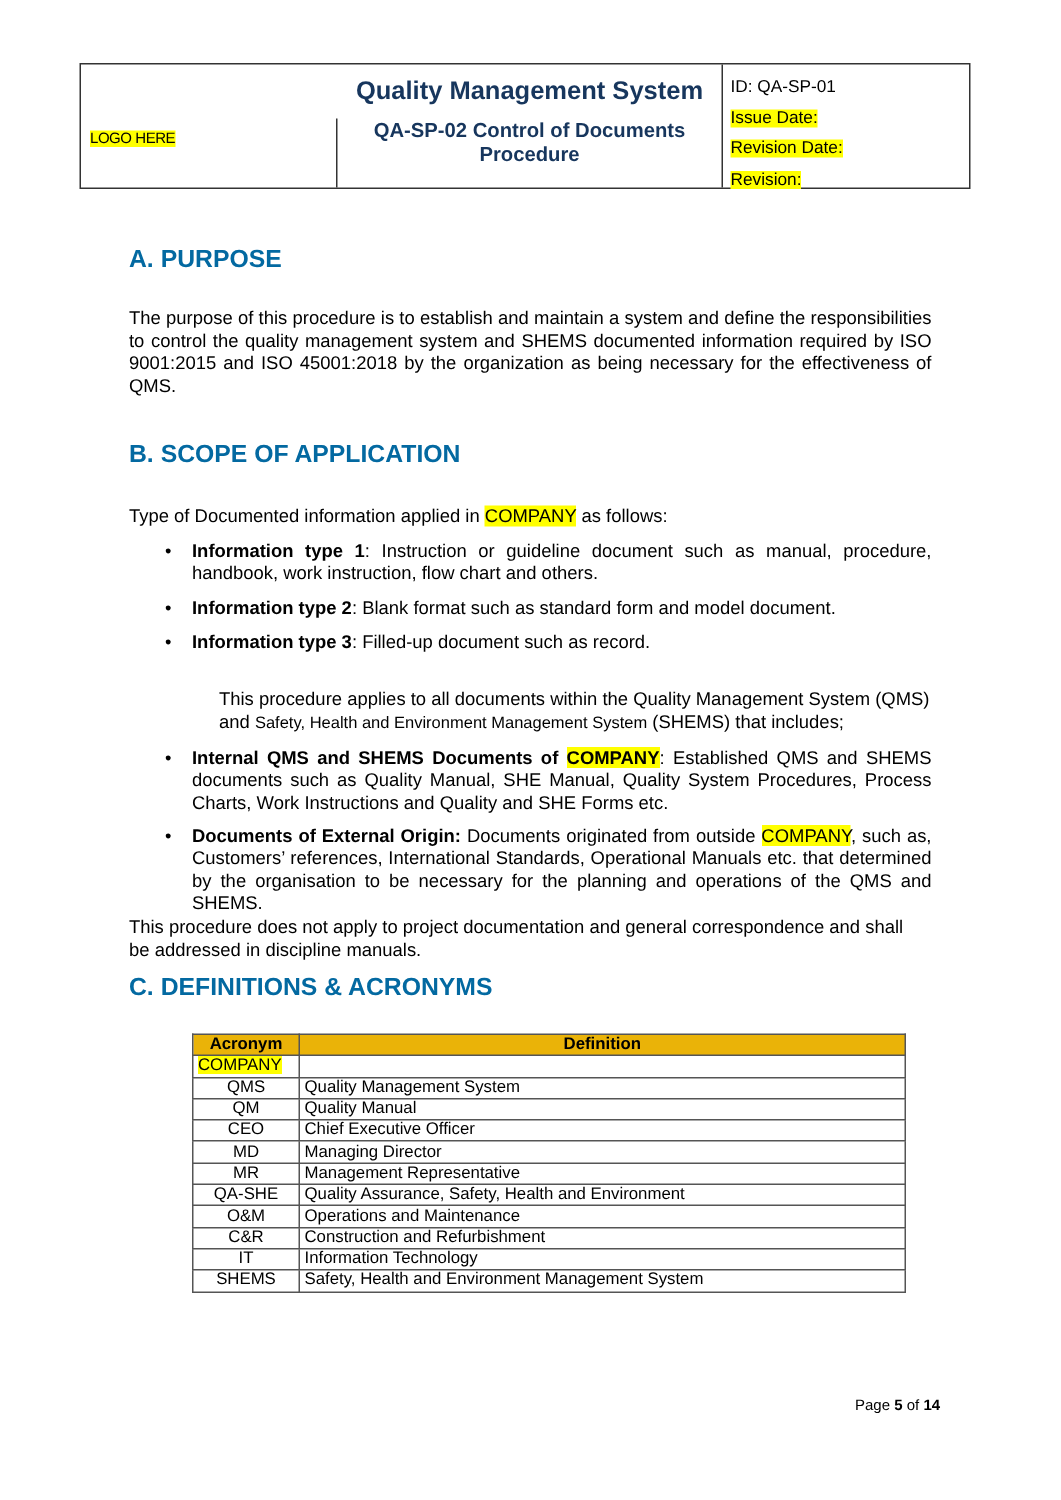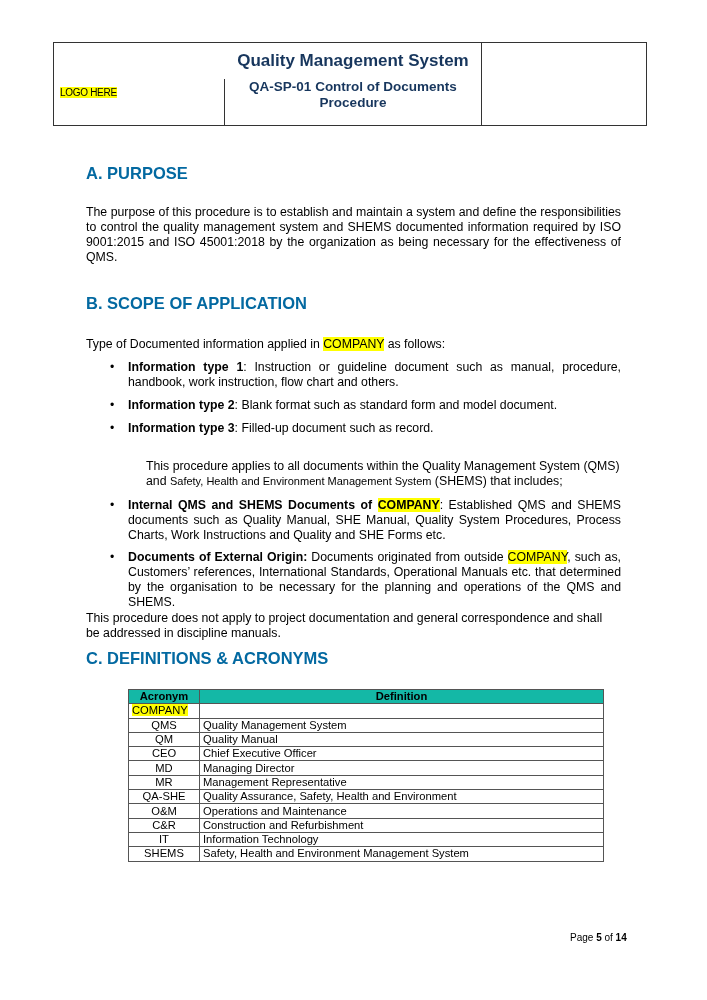--- a/index.html
+++ b/index.html
@@ -27,37 +27,43 @@
   .bullet { position: absolute; left: 110px; width: 512px; font-size: 12.3px; line-height: 15px; }
   .bullet .dot { position: absolute; left: 0; top: 0; }
   .bullet .txt { position: absolute; left: 18px; width: 493px; text-align: justify; }
   .bullet .txt.last-left { text-align-last: left; }
   b { font-weight: bold; }
 
   
   .acr { position: absolute; left: 128px; top: 689px; width: 476px; border-collapse: collapse;
          font-size: 11.2px; }
   .acr th, .acr td { border: 1px solid #555; padding: 0 3px; height: 13.3px; line-height: 13px; }
-  .acr th { background: #14b8a6; font-weight: bold; text-align: center; }
+  .acr th { background: #eab308; font-weight: bold; text-align: center; }
   .acr td.a { width: 64px; text-align: center; white-space: nowrap; }
   .acr td.d { text-align: left; }
   .acr .hl-cell span { background: #ffff00; }
 
   .footer { position: absolute; left: 570px; top: 932px; font-size: 10px; }
 </style>
 </head>
 <body>
 
 <div class="hdr">
   <div class="hdr-logo">
     <span class="hl">LOGO HERE</span>
   </div>
   <div class="hdr-title">
     <div class="t1">Quality Management System</div>
-    <div class="t2">QA-SP-01 Control of Documents Procedure</div>
+    <div class="t2">QA-SP-02 Control of Documents Procedure</div>
+  </div>
+  <div class="hdr-meta">
+    <div>ID: QA-SP-01</div>
+    <div><span class="hl">Issue Date:</span></div>
+    <div><span class="hl">Revision Date:</span></div>
+    <div><span class="hl">Revision:</span></div>
   </div>
 </div>
 
 <div class="section-h" style="top:164px">A. PURPOSE</div>
 <div class="para" style="top:205px; text-align-last:left">The purpose of this procedure is to establish and maintain a system and define the responsibilities to control the quality management system and SHEMS documented information required by ISO 9001:2015 and ISO 45001:2018 by the organization as being necessary for the effectiveness of QMS.</div>
 
 <div class="section-h" style="top:294px">B. SCOPE OF APPLICATION</div>
 <div class="para" style="top:337px; text-align:left">
   <span>Type of Documented information applied in </span><span class="hl">COMPANY</span><span> as follows:</span>
 </div>

